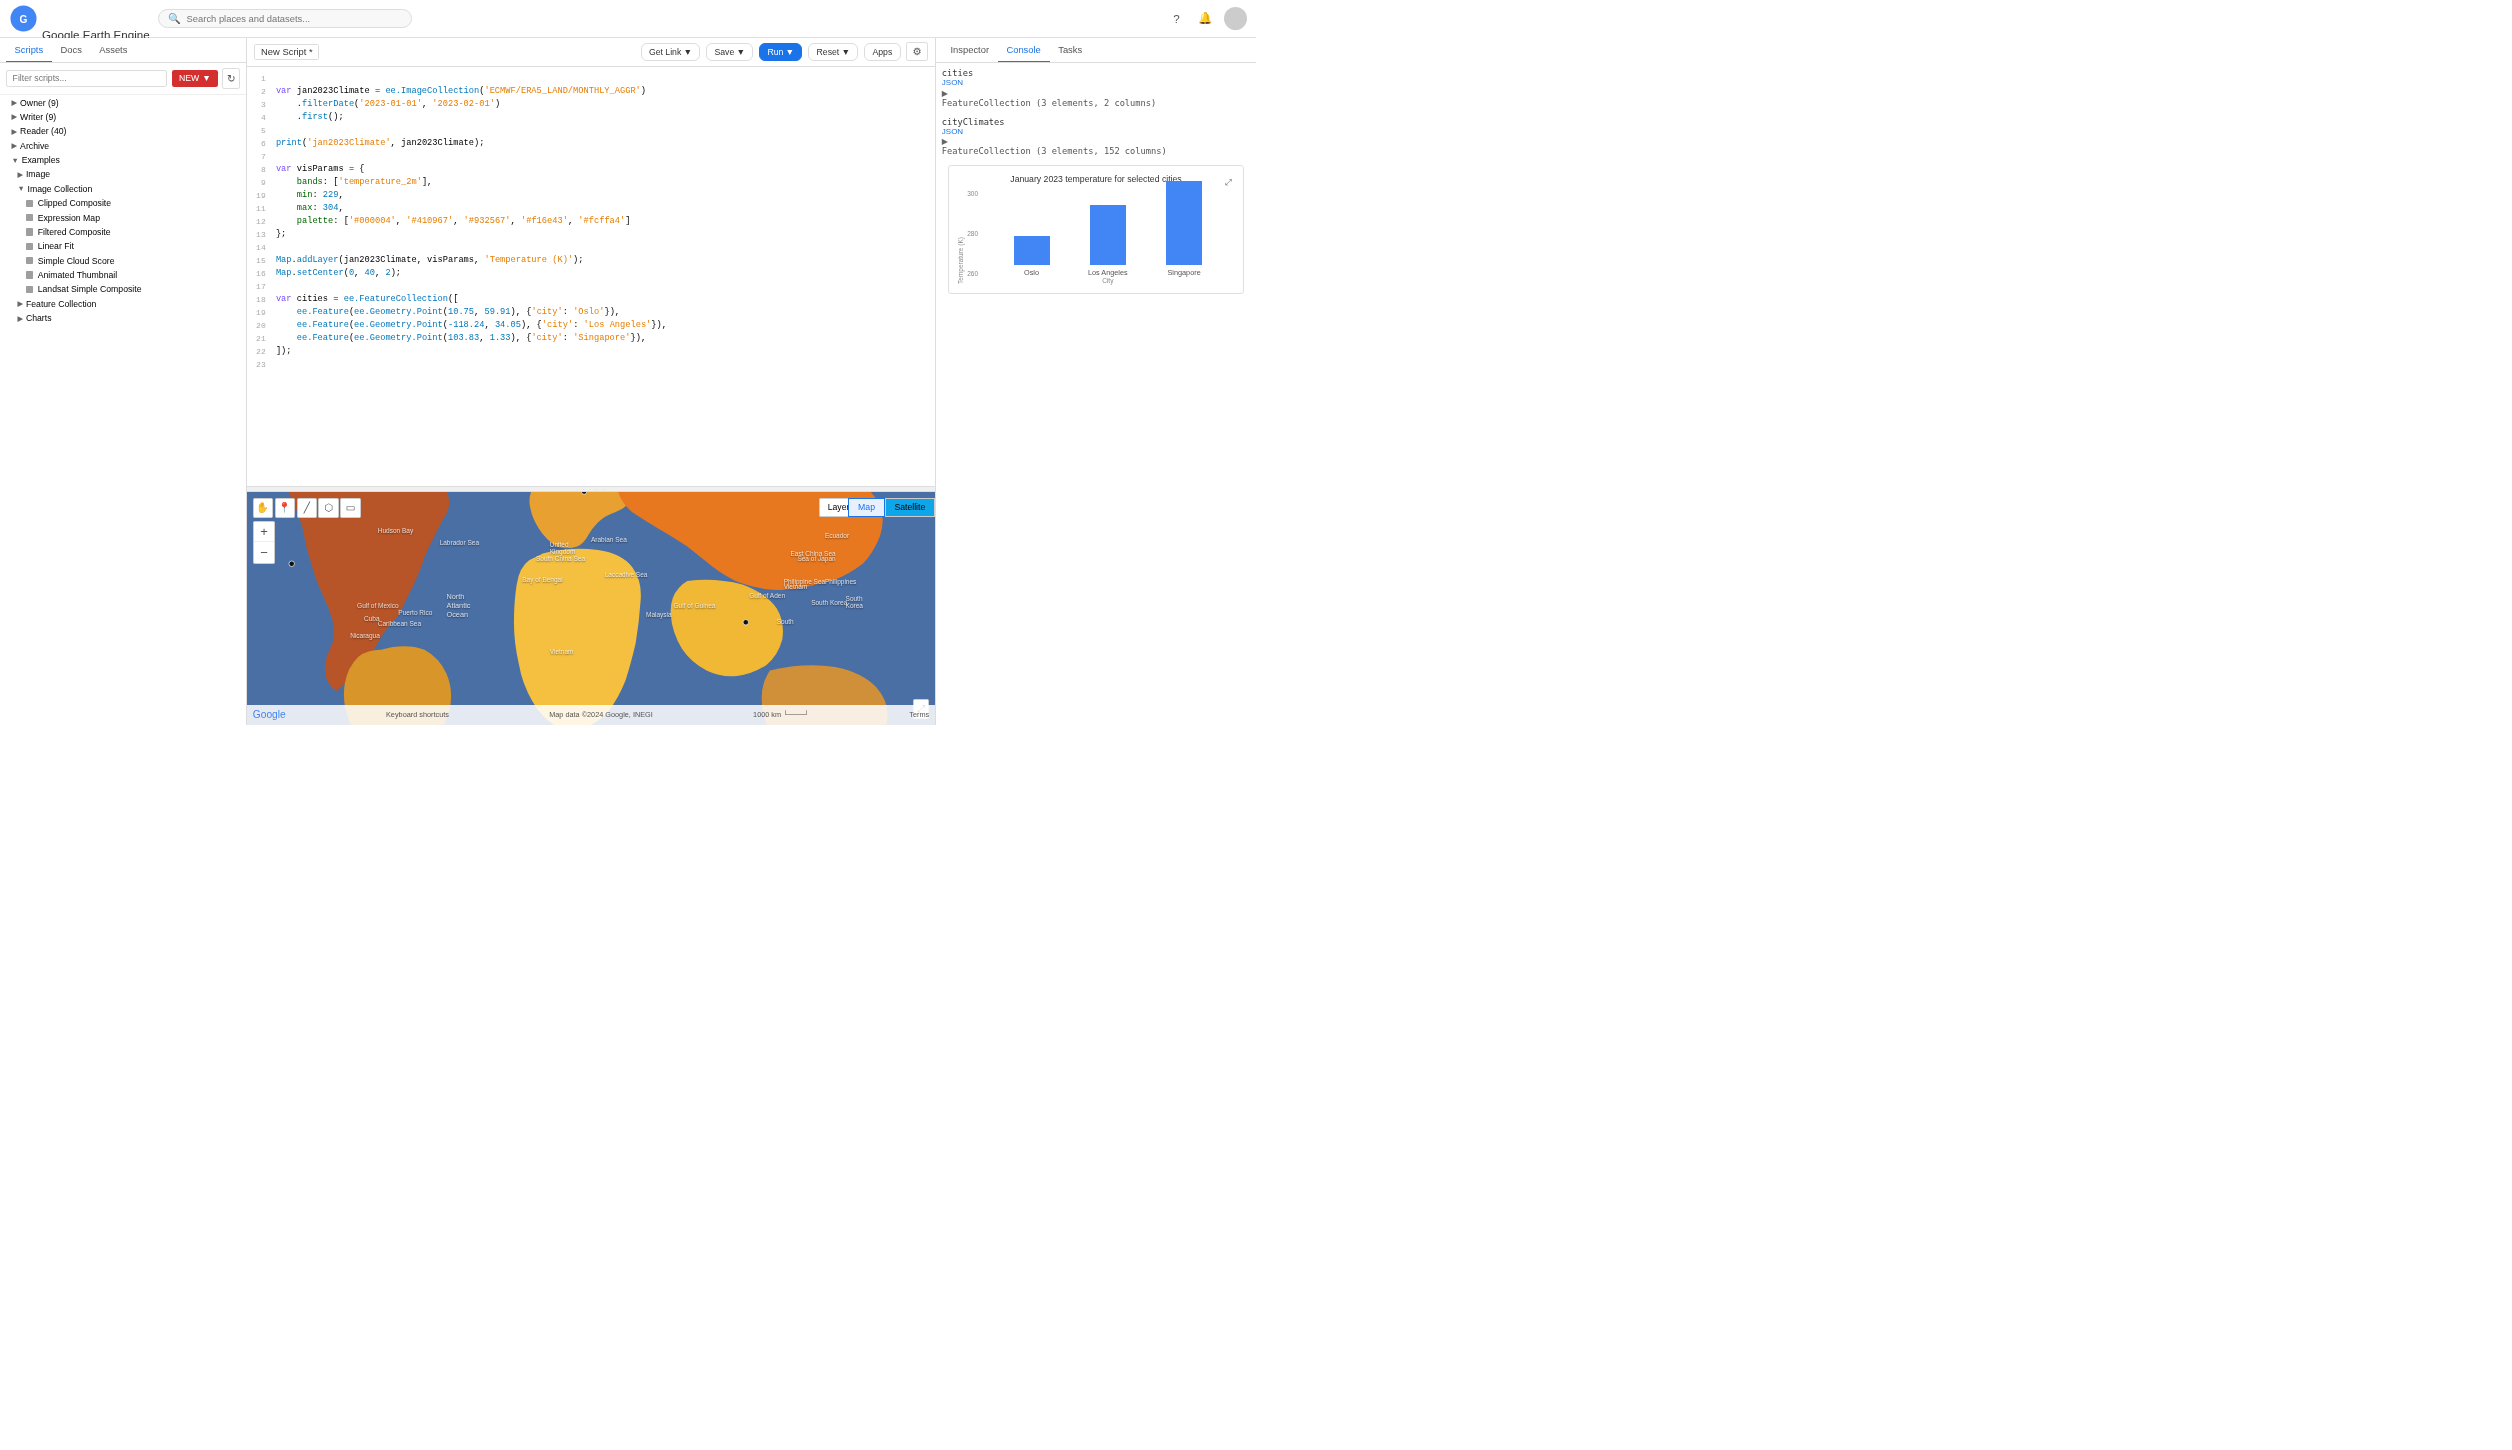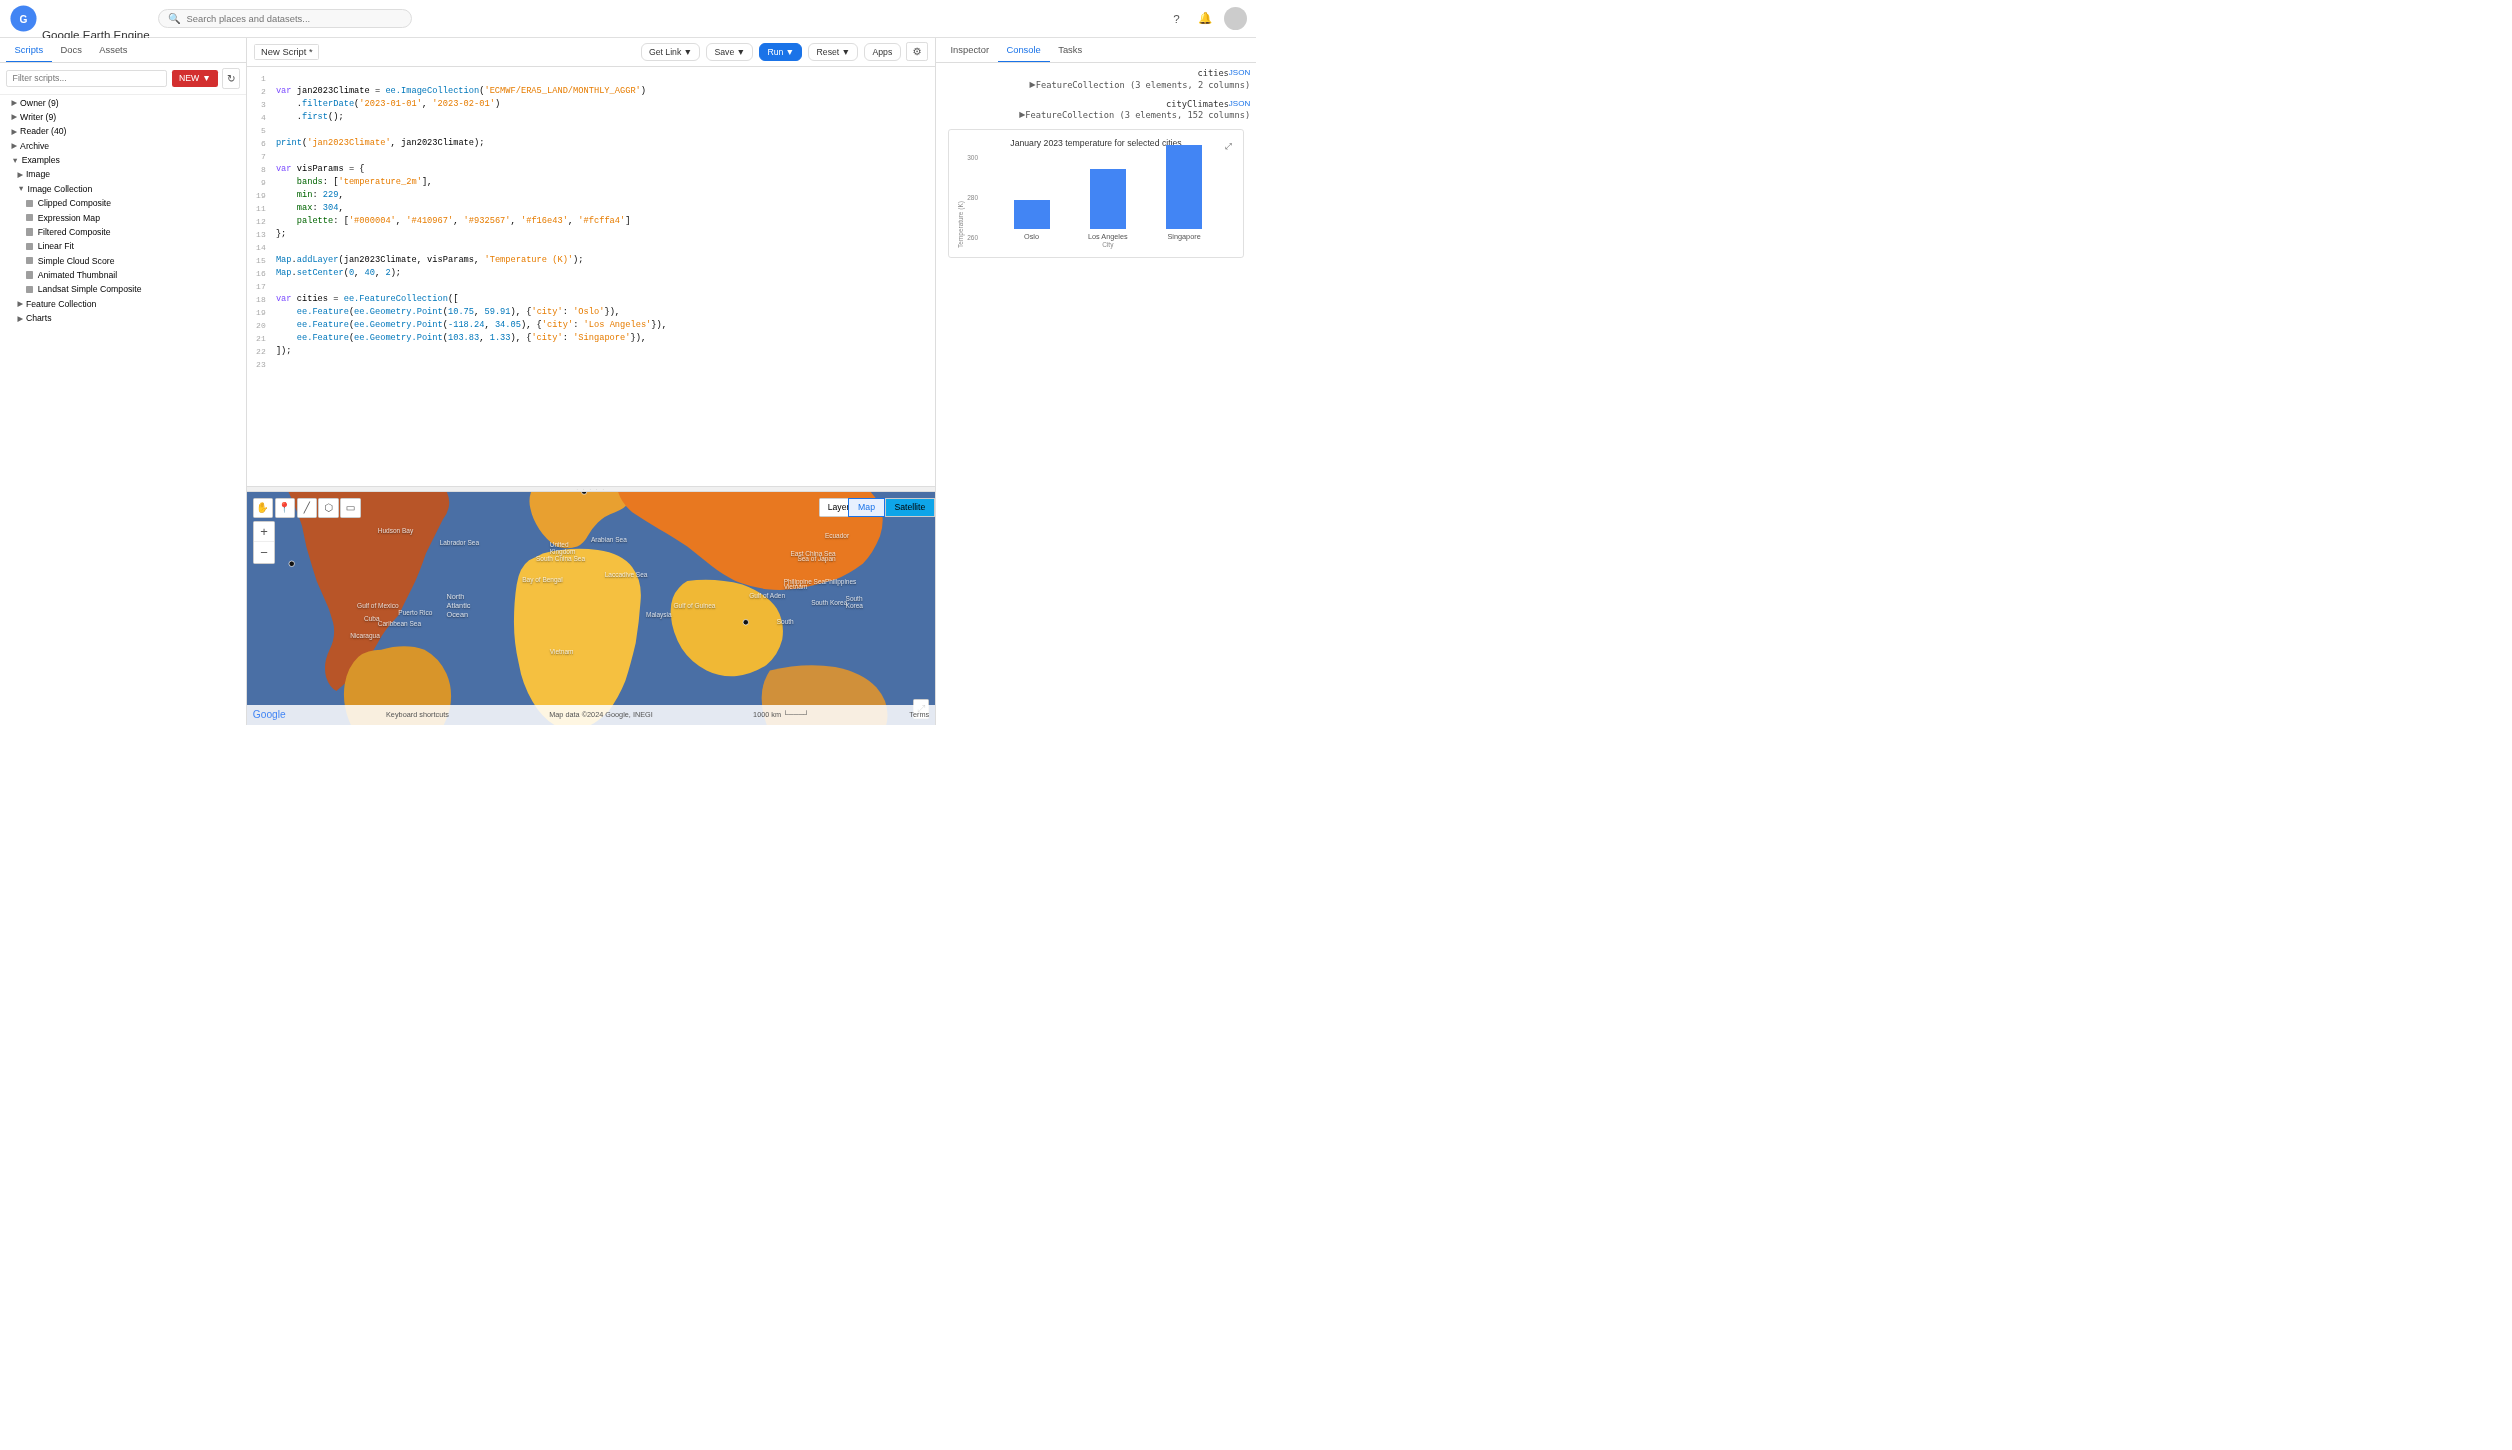--- a/index.html
+++ b/index.html
@@ -223,21 +223,21 @@
       font-size: 9.4px;
       cursor: pointer;
       color: #555;
       border-bottom: 1.5px solid transparent;
     }
     .right-tab.active { color: #1a73e8; border-bottom: 1.5px solid #1a73e8; font-weight: 500; }
     #console-content { flex: 1; overflow-y: auto; padding: 5.8px; }
     .console-entry { margin-bottom: 8.7px; }
     .console-key { font-family: monospace; font-size: 8.7px; color: #333; }
     .console-value { font-family: monospace; font-size: 8.7px; color: #555; }
-    .console-row { display: flex; justify-content: flex-end; align-items: flex-start; margin-bottom: 1.5px; }
+    .console-row { display: flex; justify-content: space-between; align-items: flex-start; margin-bottom: 1.5px; flex-direction: column; }
     .json-badge { color: #1a73e8; font-size: 8px; cursor: pointer; }
     .expand-arrow { color: #666; font-size: 8px; cursor: pointer; }
 
     
     #chart-container {
       margin: 5.8px;
       border: 0.7px solid #e0e0e0;
       border-radius: 2.9px;
       padding: 8.7px;
       background: #fff;

